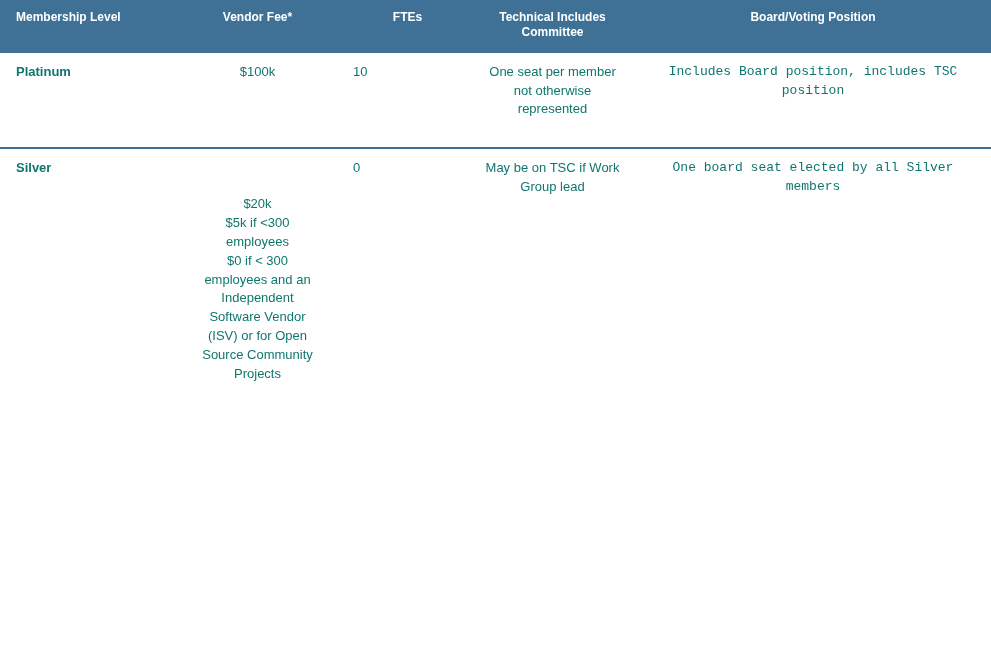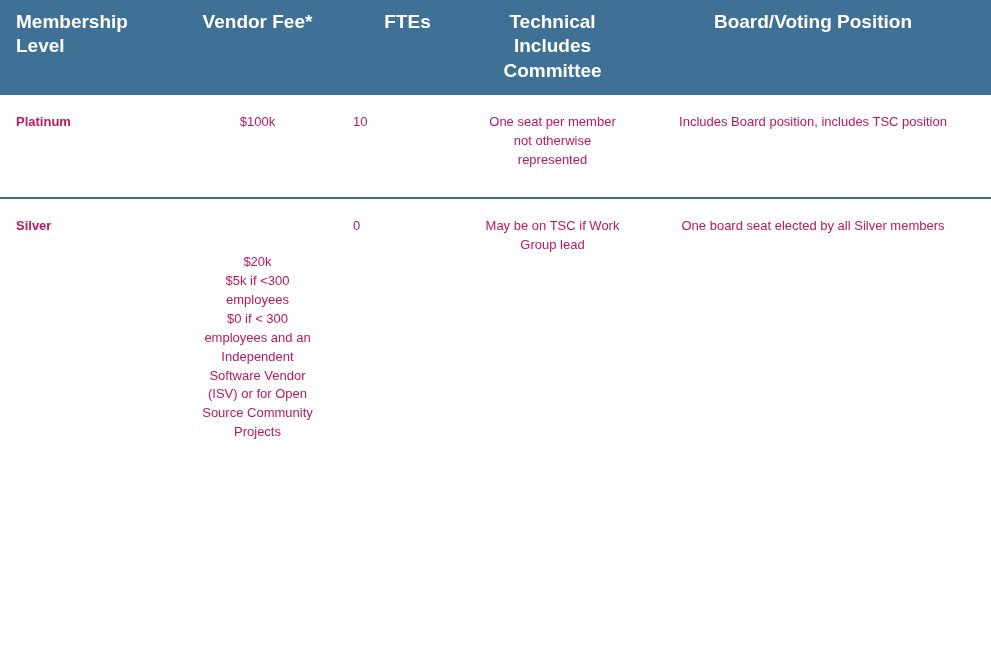--- a/index.html
+++ b/index.html
@@ -21,39 +21,39 @@
   table.membership {
     width: 991px;
     border-collapse: collapse;
     table-layout: fixed;
   }
   thead tr {
     background: #3f7196;
   }
   thead th {
     color: #ffffff;
-    font-size: 19px;
+    font-size: 12px;
     font-weight: bold;
     padding: 10px 8px 12px 8px;
     vertical-align: top;
     line-height: 1.28;
   }
   th.col-level {
     text-align: left;
     padding-left: 16px;
   }
   th.col-fee, th.col-ftes, th.col-tsc, th.col-board {
     text-align: center;
   }
   tbody td {
     font-size: 13px;
     vertical-align: top;
-    padding: 18px 8px 16px 8px;
+    padding: 10px 8px 16px 8px;
     line-height: 1.45;
-    color: #be185d;
+    color: #0f766e;
   }
   tbody tr {
     border-bottom: 2px solid #3f7196;
   }
   tbody tr:last-child {
     border-bottom: none;
   }
   td.col-level {
     font-weight: bold;
     text-align: left;
@@ -64,20 +64,21 @@
     text-align: center;
   }
   td.col-ftes {
     text-align: left;
   }
   td.col-tsc {
     text-align: center;
   }
   td.col-board {
     text-align: center;
+    font-family: Liberation Mono, monospace;
   }
   
   col.c-level   { width: 170px; }
   col.c-fee     { width: 175px; }
   col.c-ftes    { width: 125px; }
   col.c-tsc     { width: 165px; }
   col.c-board   { width: 356px; }
   .narrow-fee {
     display: inline-block;
     max-width: 120px;

